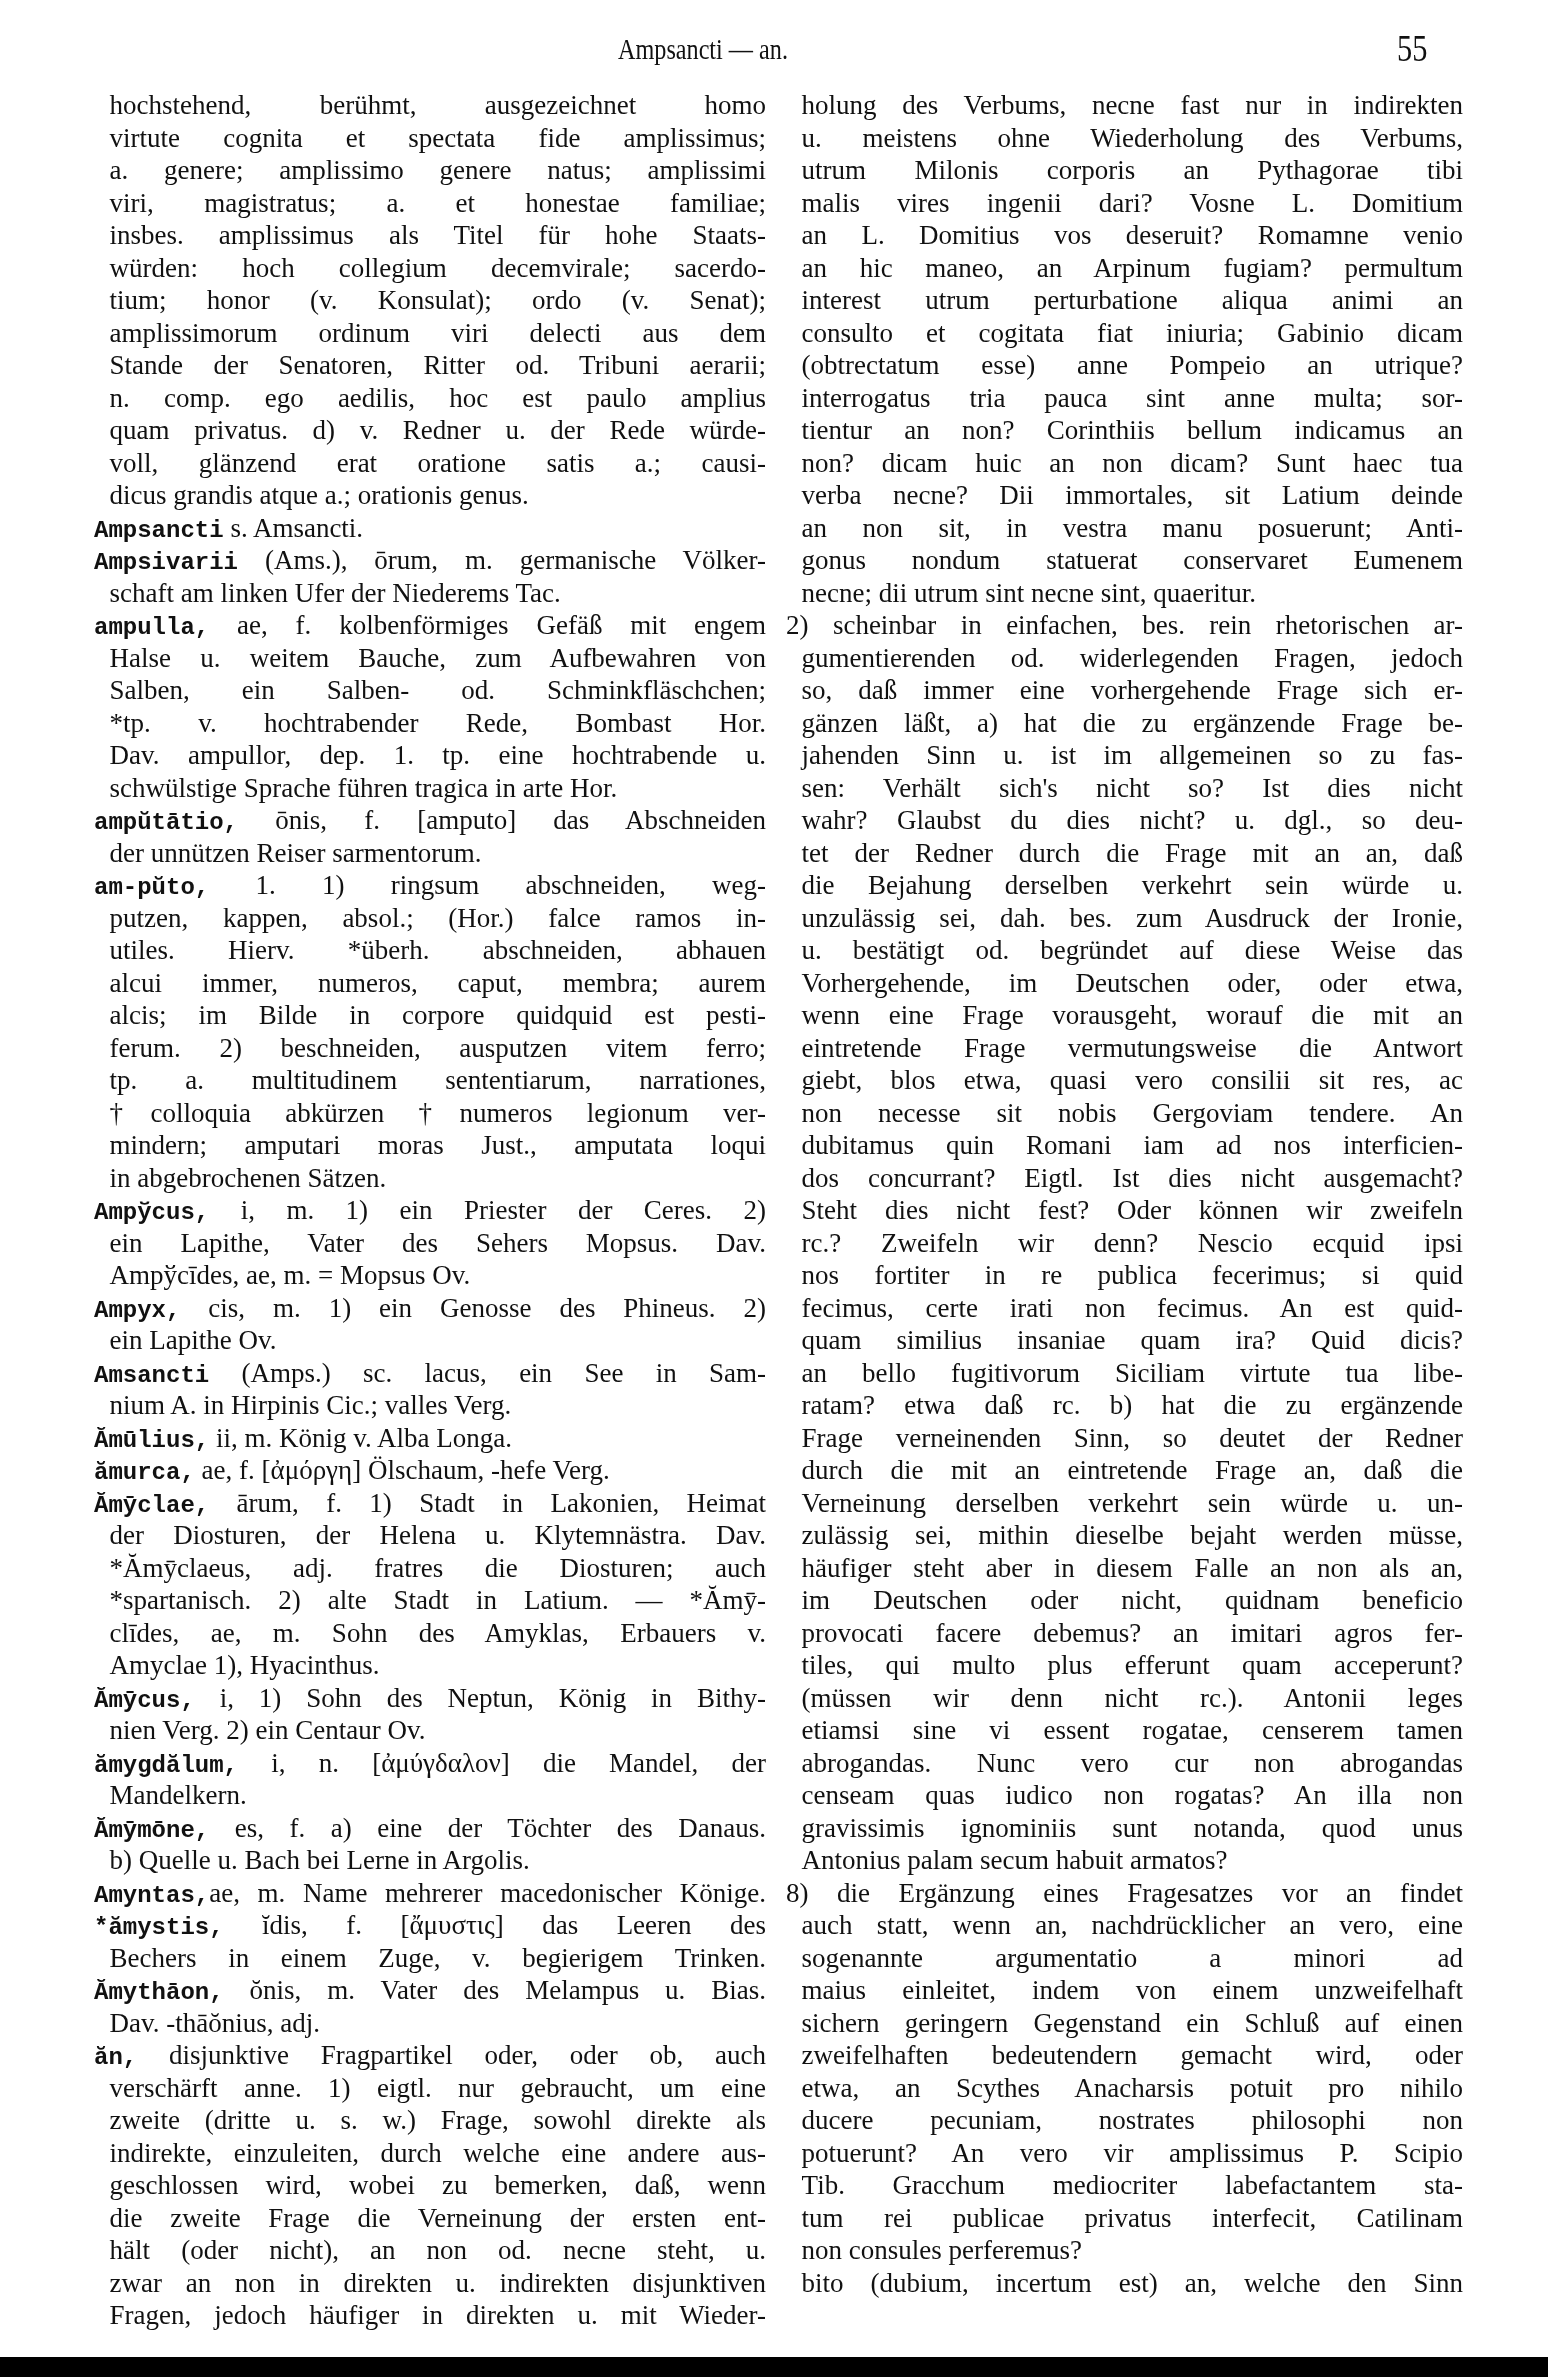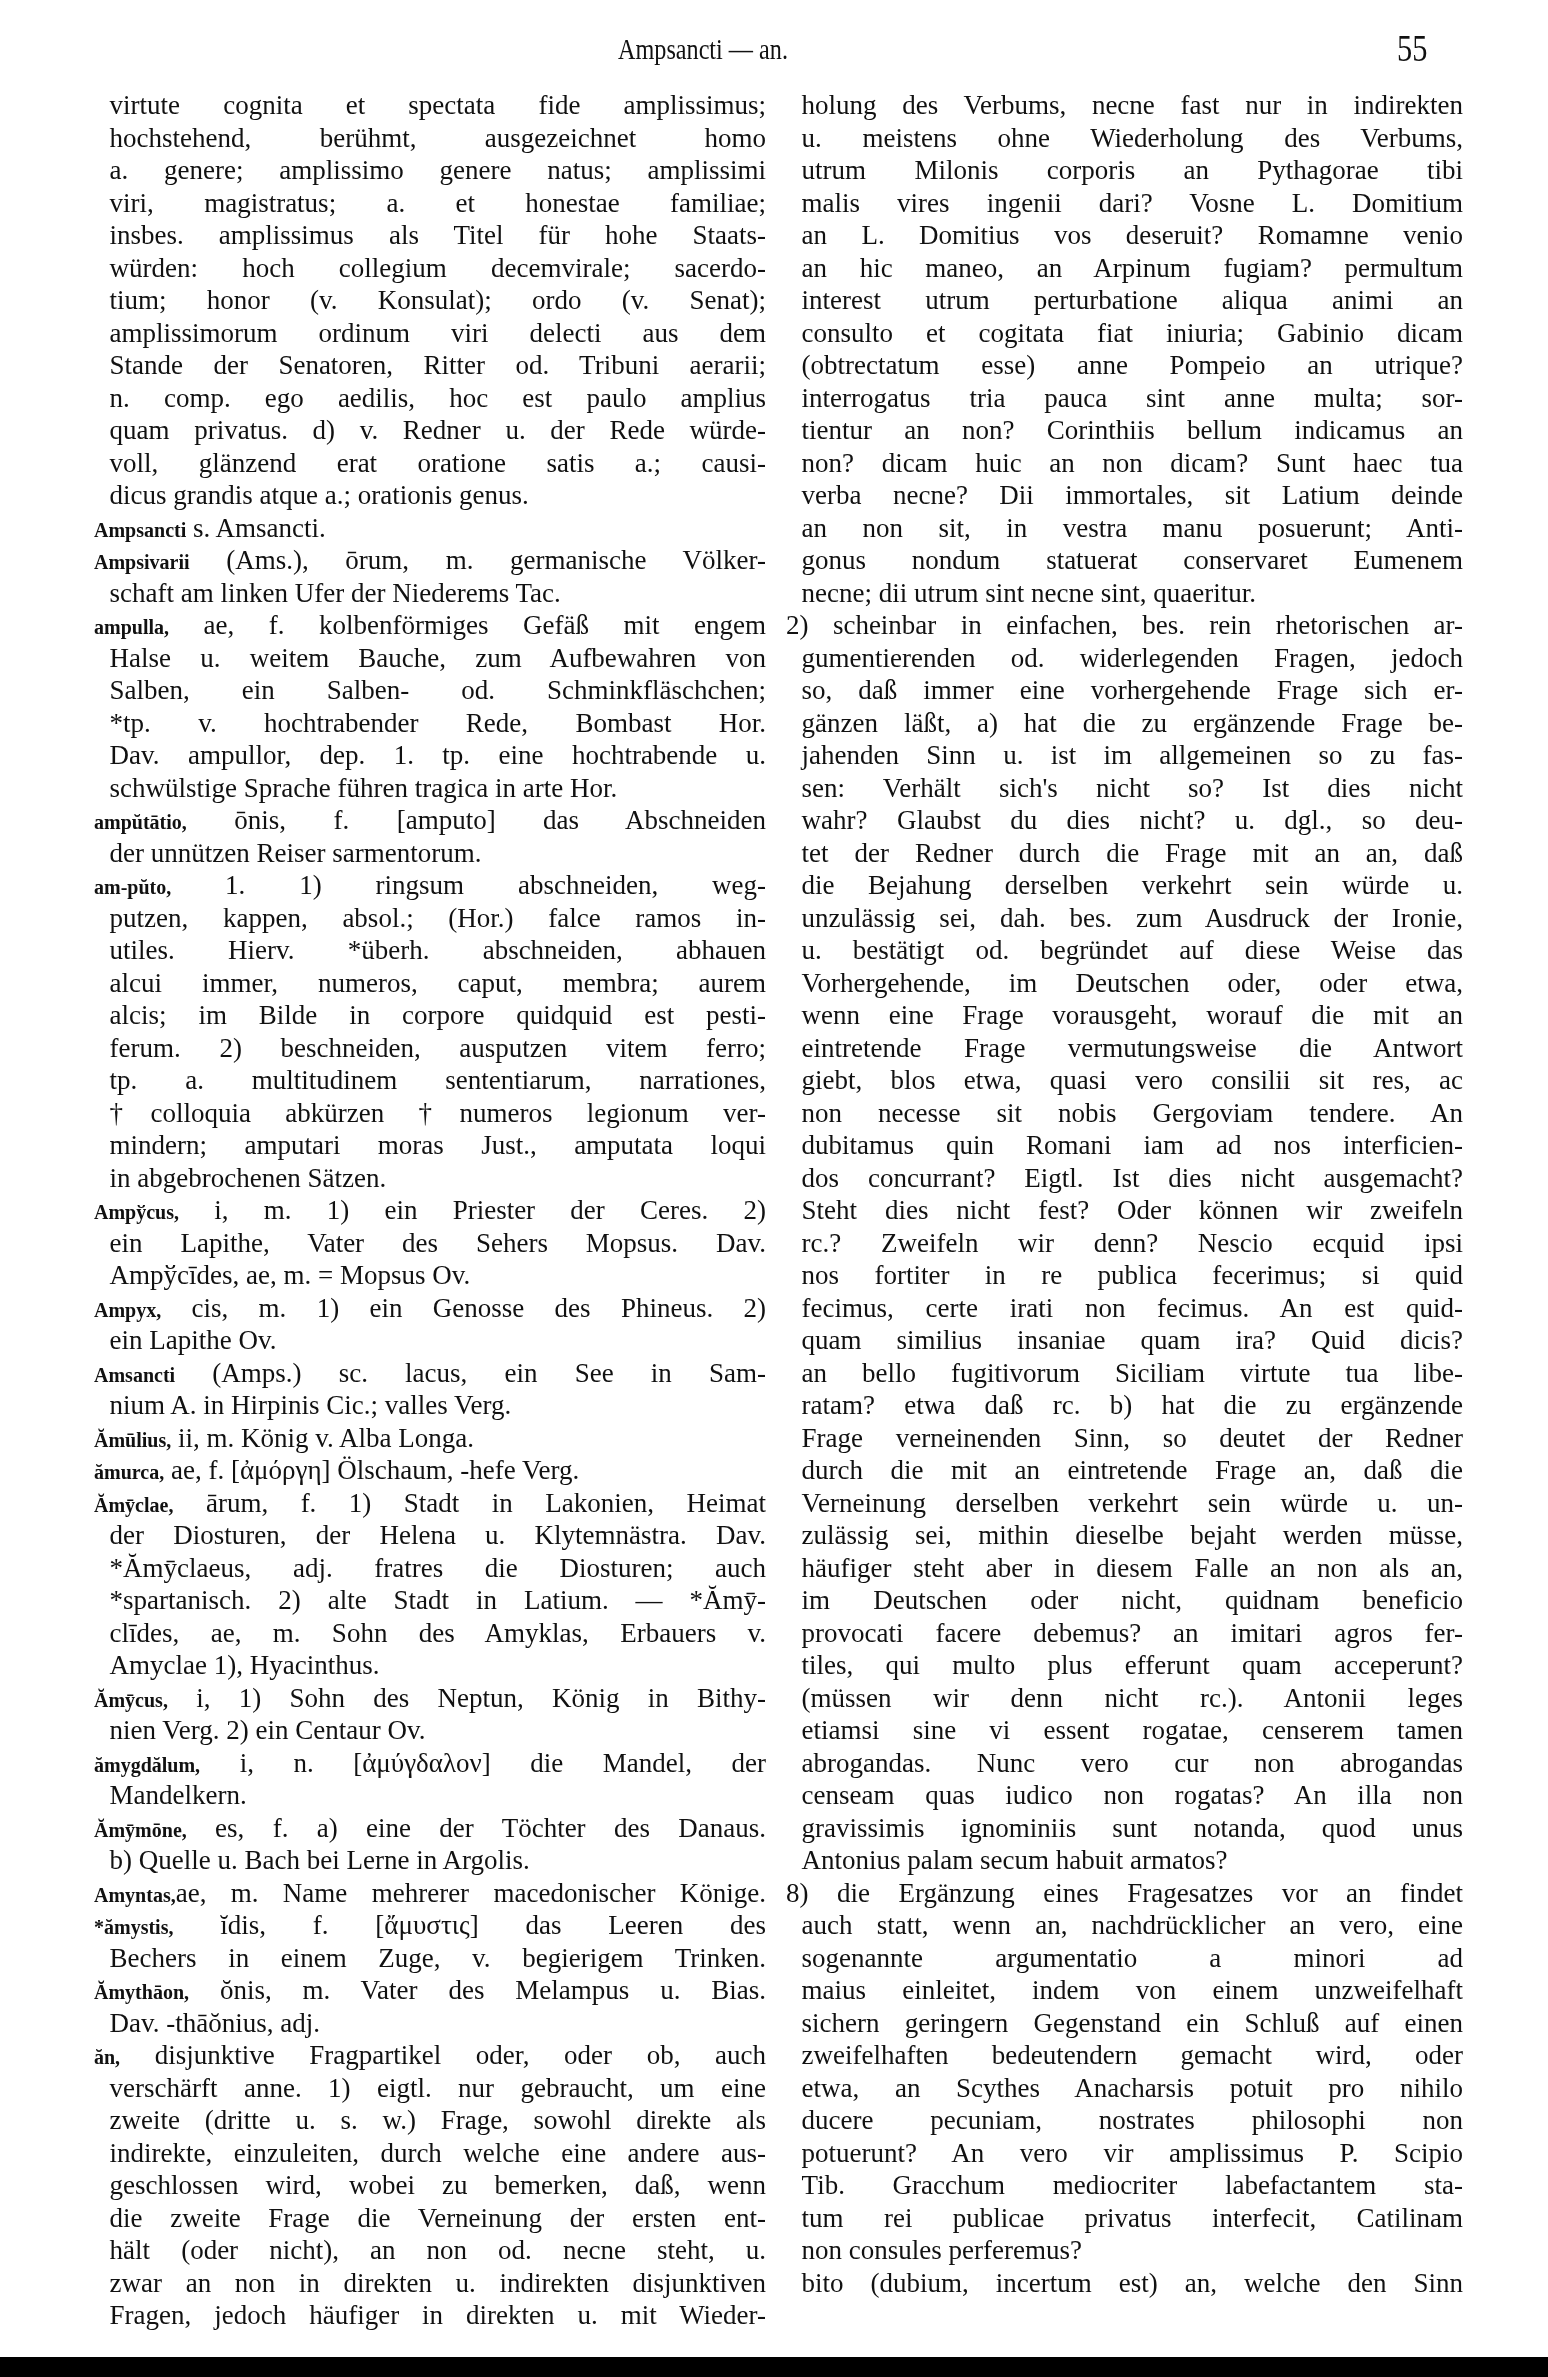--- a/index.html
+++ b/index.html
@@ -7,34 +7,34 @@
   .header { position: absolute; top: 0; left: 0; width: 1549px; height: 78px; padding-left: 44px; }
   .running-head { position: absolute; left: 618px; top: 33px; font-family: "Liberation Serif", serif; font-size: 29.5px; letter-spacing: 0px; transform: scaleX(0.82); transform-origin: left top; }
   .page-number { position: absolute; left: 1397px; top: 26px; font-family: "Liberation Serif", serif; font-size: 38px; transform: scaleX(0.8); transform-origin: left top; }
   .column { position: absolute; top: 89px; }
   .col-left { left: 94px; width: 672px; }
   .col-right { left: 786px; width: 677px; }
   .line { height: 32.5px; line-height: 32.5px; font-family: "Liberation Serif", serif; font-size: 27px; white-space: nowrap; text-align: justify; text-align-last: justify; overflow: visible; transform-origin: left center; }
   .line.last { text-align-last: left; }
   .line.indent { padding-left: 15.6px; }
   .line.hang { padding-left: 0; }
-  .hw { font-weight: bold; font-family: Liberation Serif, serif; font-size: 20px; }
+  .hw { font-weight: bold; font-family: Liberation Mono, monospace; font-size: 24px; }
   .bottom-bar { position: absolute; left: 0; top: 2357px; width: 1549px; height: 21px; background: #000; }
 </style>
 </head>
 <body>
 
 <div class="header">
   <div class="running-head">Ampsancti — an.</div>
   <div class="page-number">55</div>
 </div>
 
 <div class="column col-left" id="col-left">
+    <div class="line indent"><span>hochstehend, berühmt, ausgezeichnet homo</span></div>
     <div class="line indent"><span>virtute cognita et spectata fide amplissimus;</span></div>
-    <div class="line indent"><span>hochstehend, berühmt, ausgezeichnet homo</span></div>
     <div class="line indent"><span>a. genere; amplissimo genere natus; amplissimi</span></div>
     <div class="line indent"><span>viri, magistratus; a. et honestae familiae;</span></div>
     <div class="line indent"><span>insbes. amplissimus als Titel für hohe Staats-</span></div>
     <div class="line indent"><span>würden: hoch collegium decemvirale; sacerdo-</span></div>
     <div class="line indent"><span>tium; honor (v. Konsulat); ordo (v. Senat);</span></div>
     <div class="line indent"><span>amplissimorum ordinum viri delecti aus dem</span></div>
     <div class="line indent"><span>Stande der Senatoren, Ritter od. Tribuni aerarii;</span></div>
     <div class="line indent"><span>n. comp. ego aedilis, hoc est paulo amplius</span></div>
     <div class="line indent"><span>quam privatus. d) v. Redner u. der Rede würde-</span></div>
     <div class="line indent"><span>voll, glänzend erat oratione satis a.; causi-</span></div>

